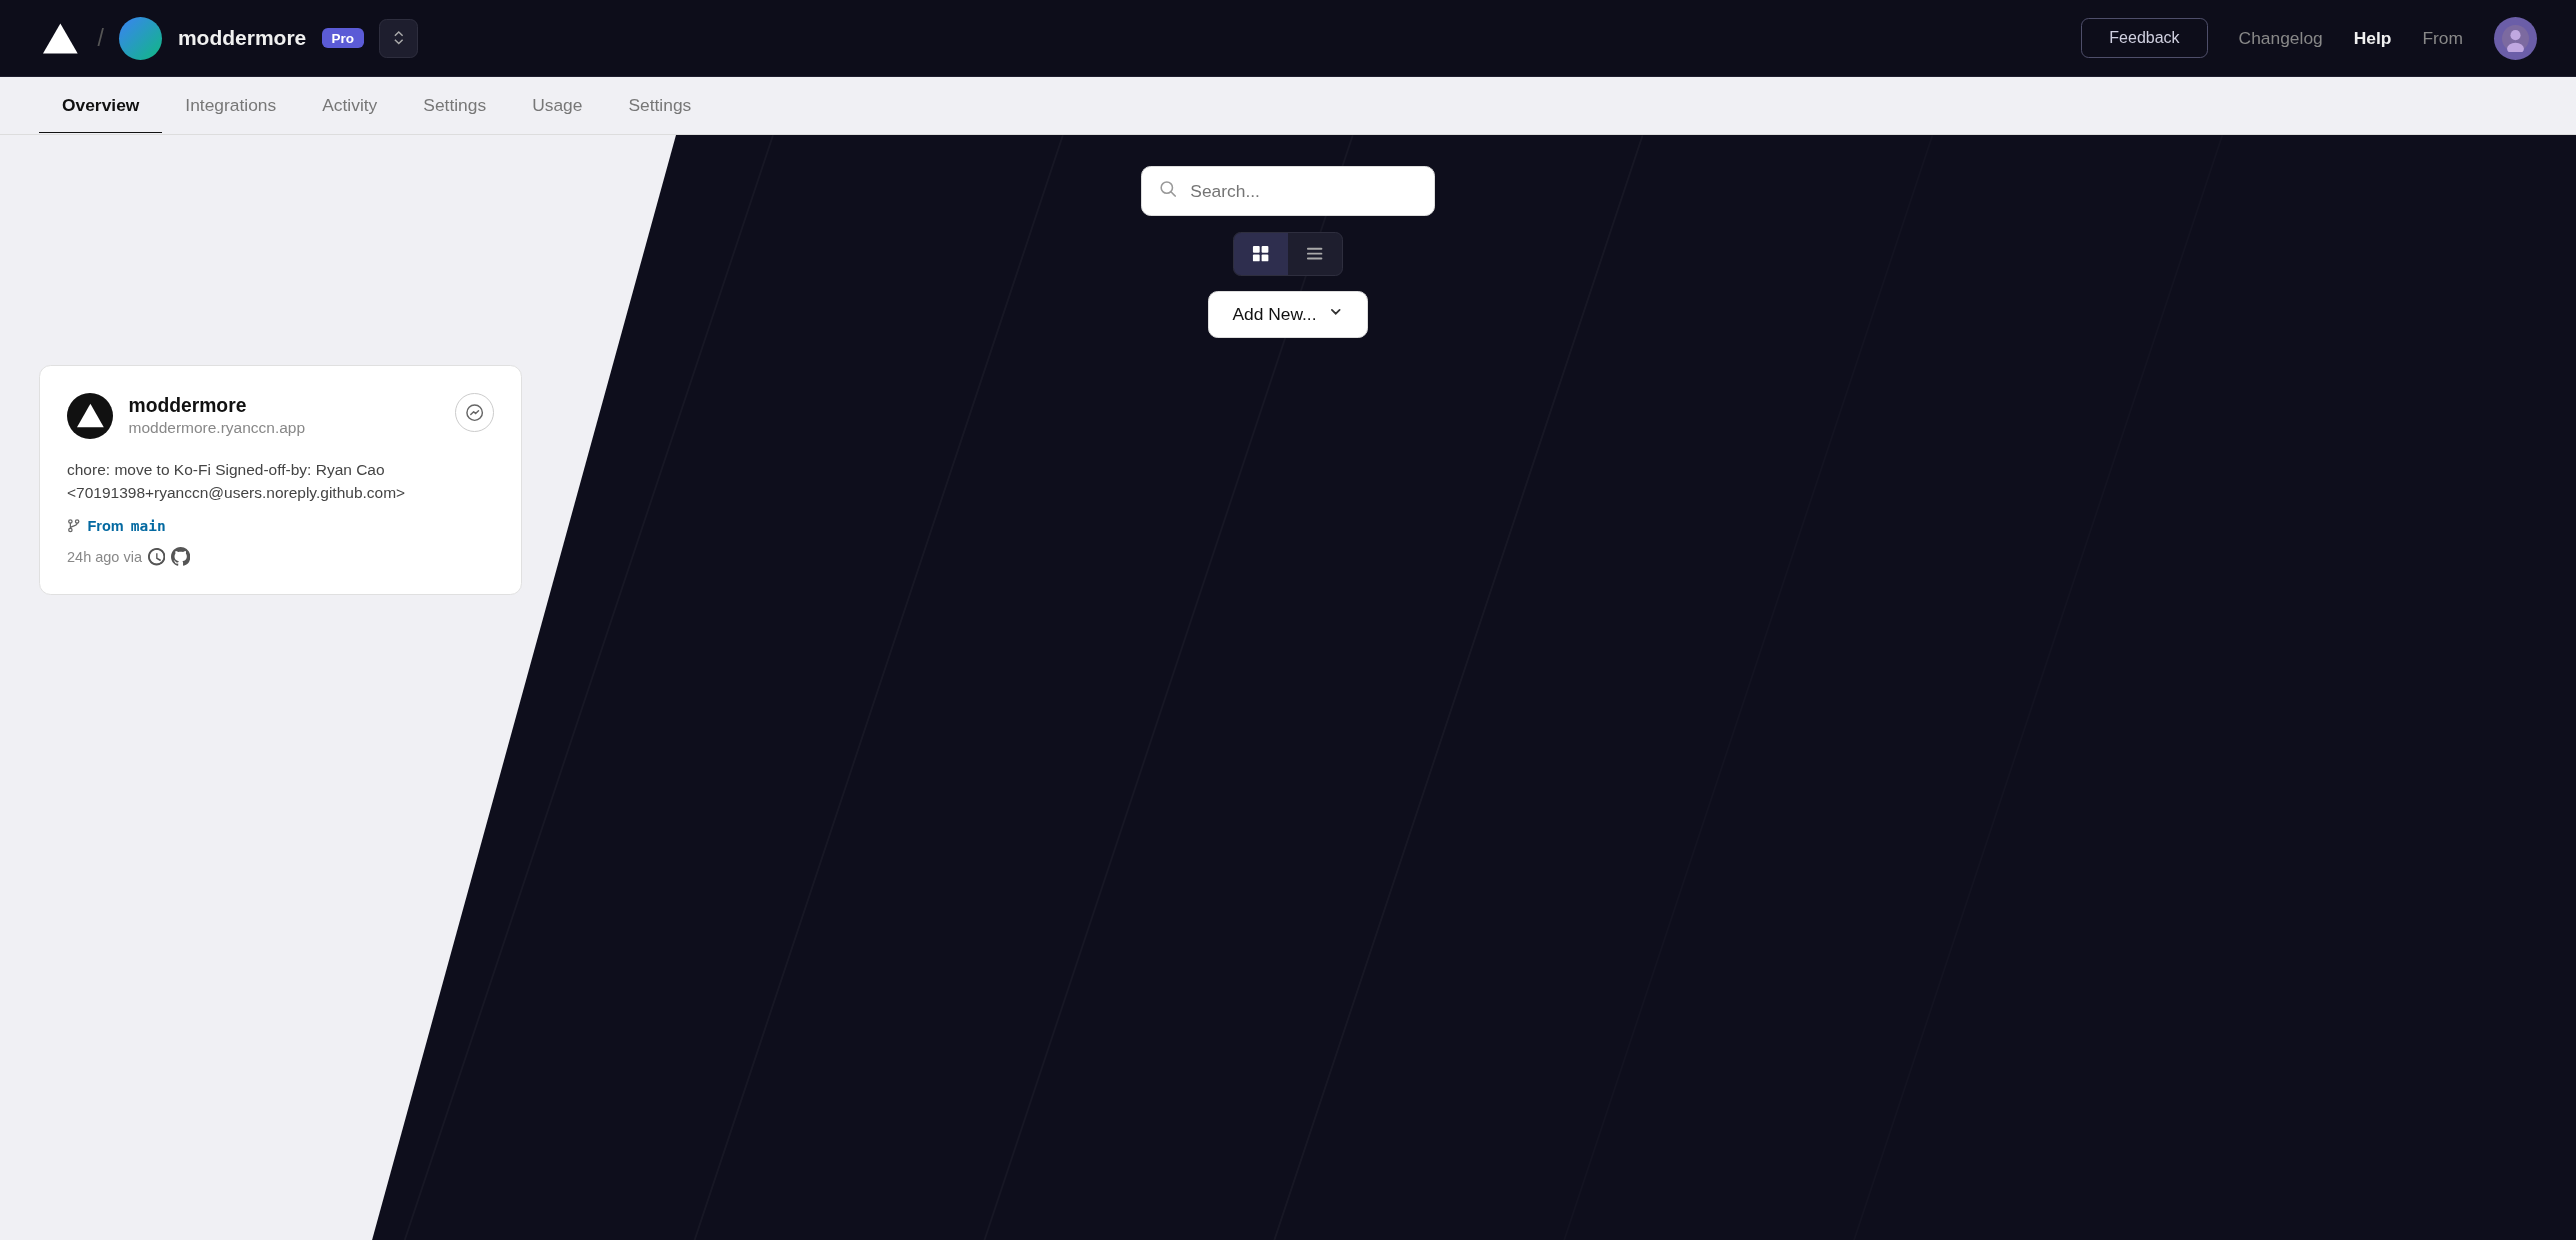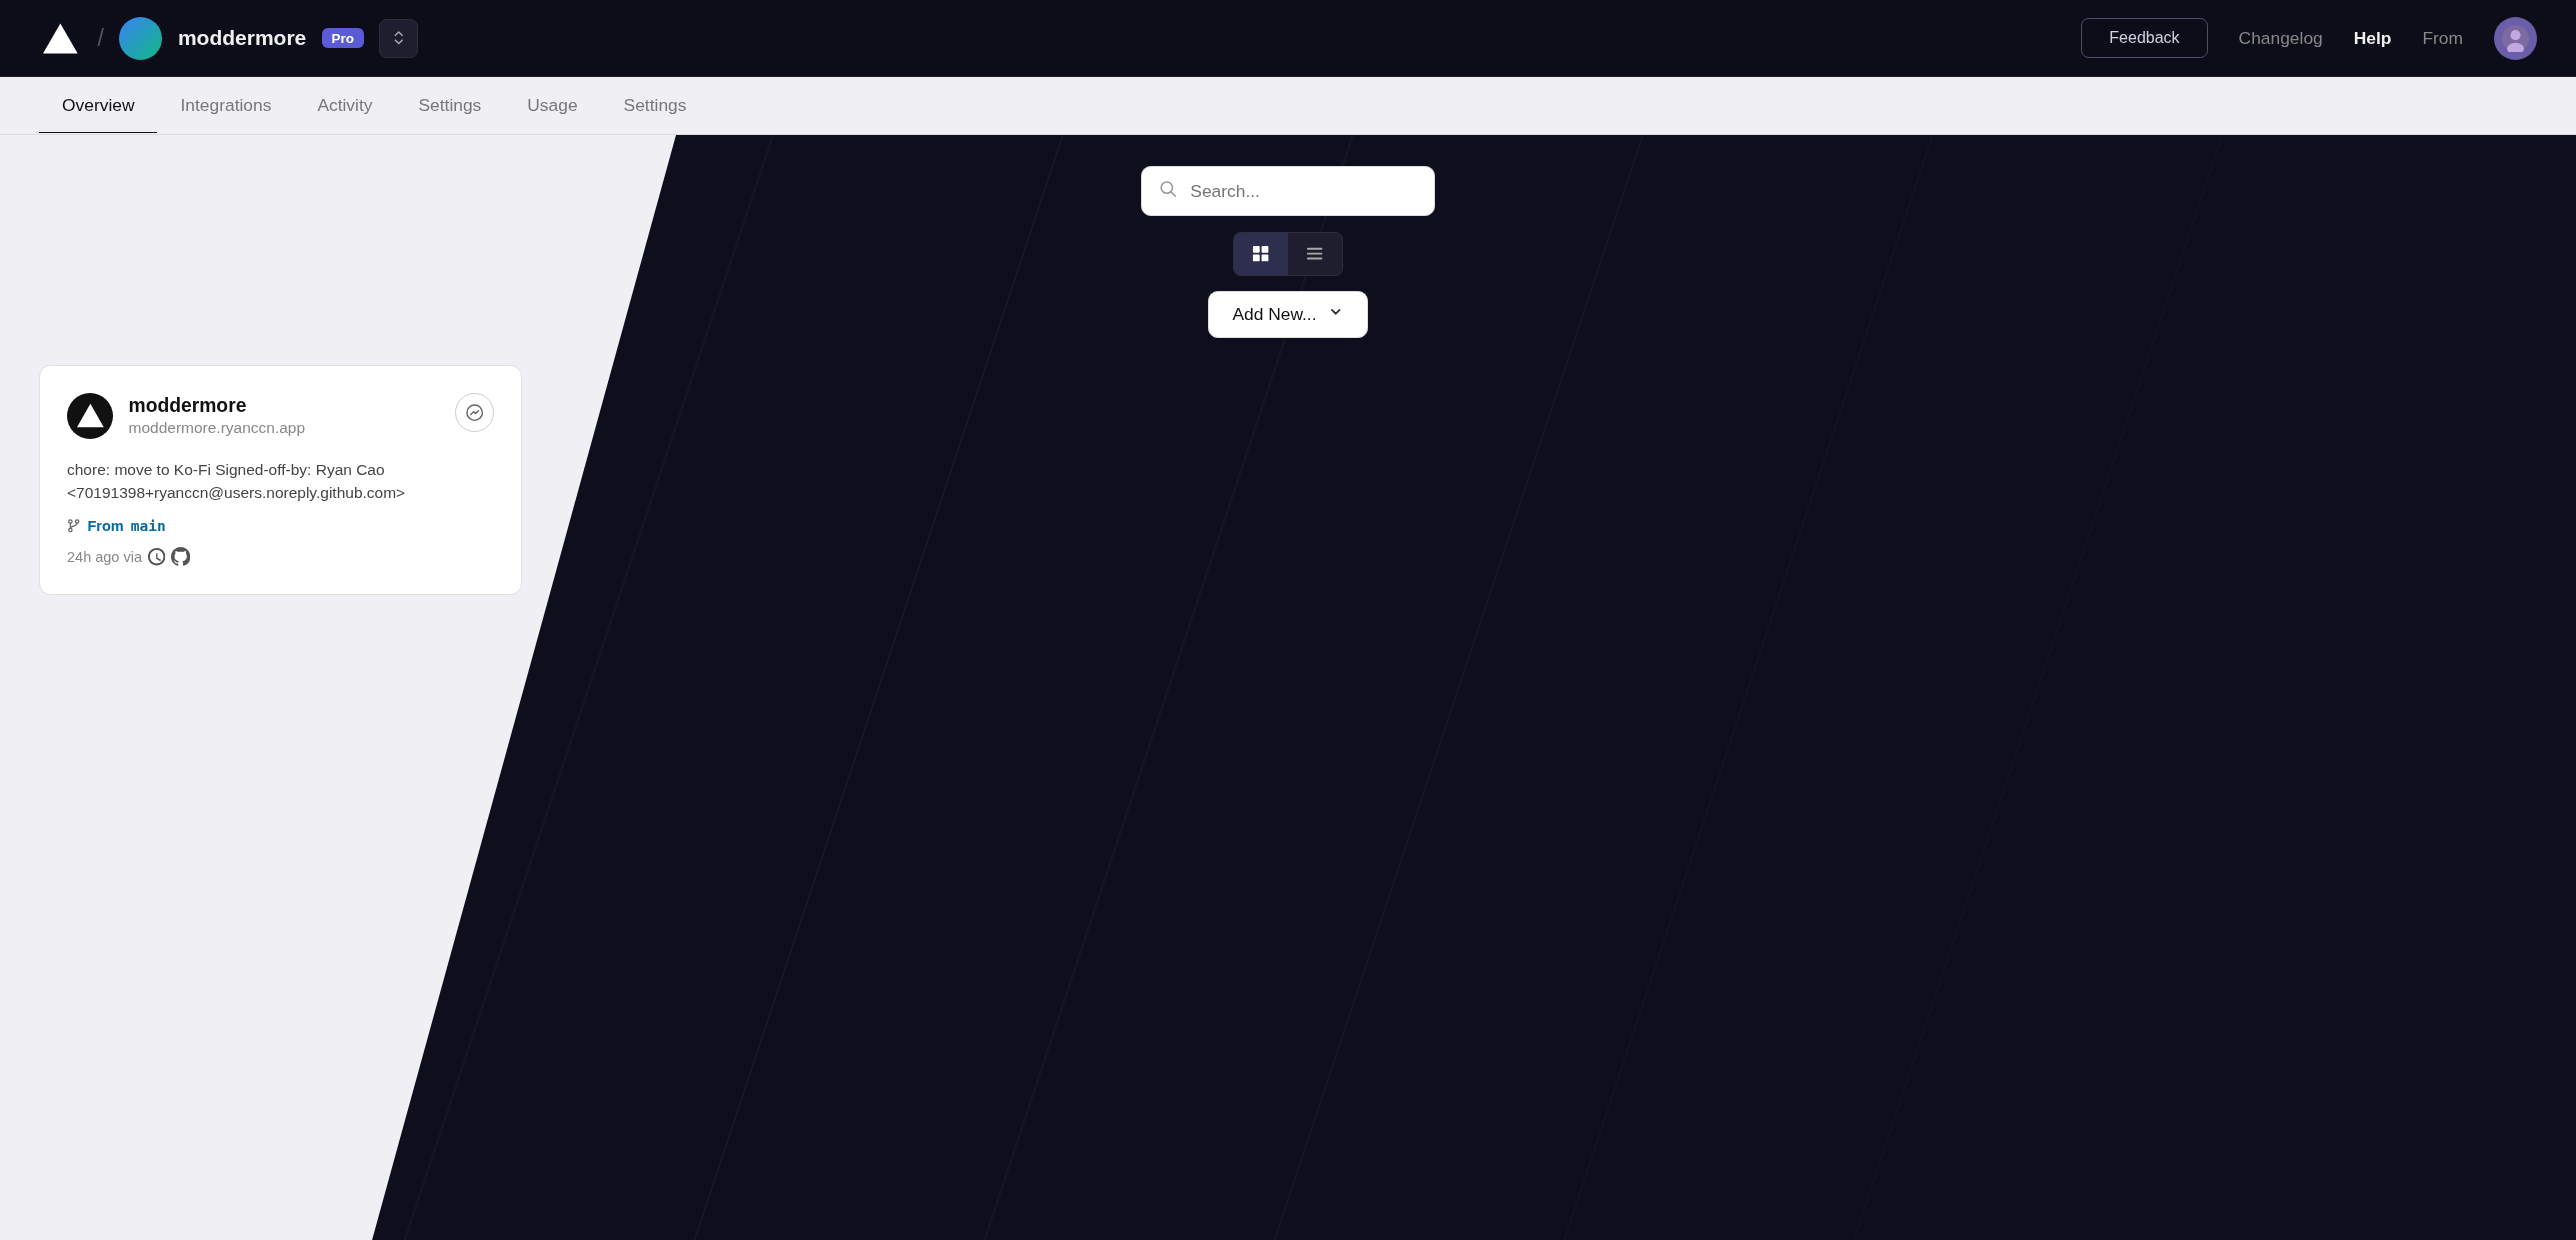--- a/index.html
+++ b/index.html
@@ -148,21 +148,21 @@
       padding: 17.4px 23px;
       font-size: 17.4px;
       color: #777;
       cursor: pointer;
       position: relative;
       font-weight: 400;
     }
 
     .nav-tab.active {
       color: #111;
-      font-weight: 400;
+      font-weight: 700;
     }
 
     .nav-tab.active::after {
       content: '';
       position: absolute;
       bottom: 0;
       left: 0;
       right: 0;
       height: 1.9px;
       background: #111;

